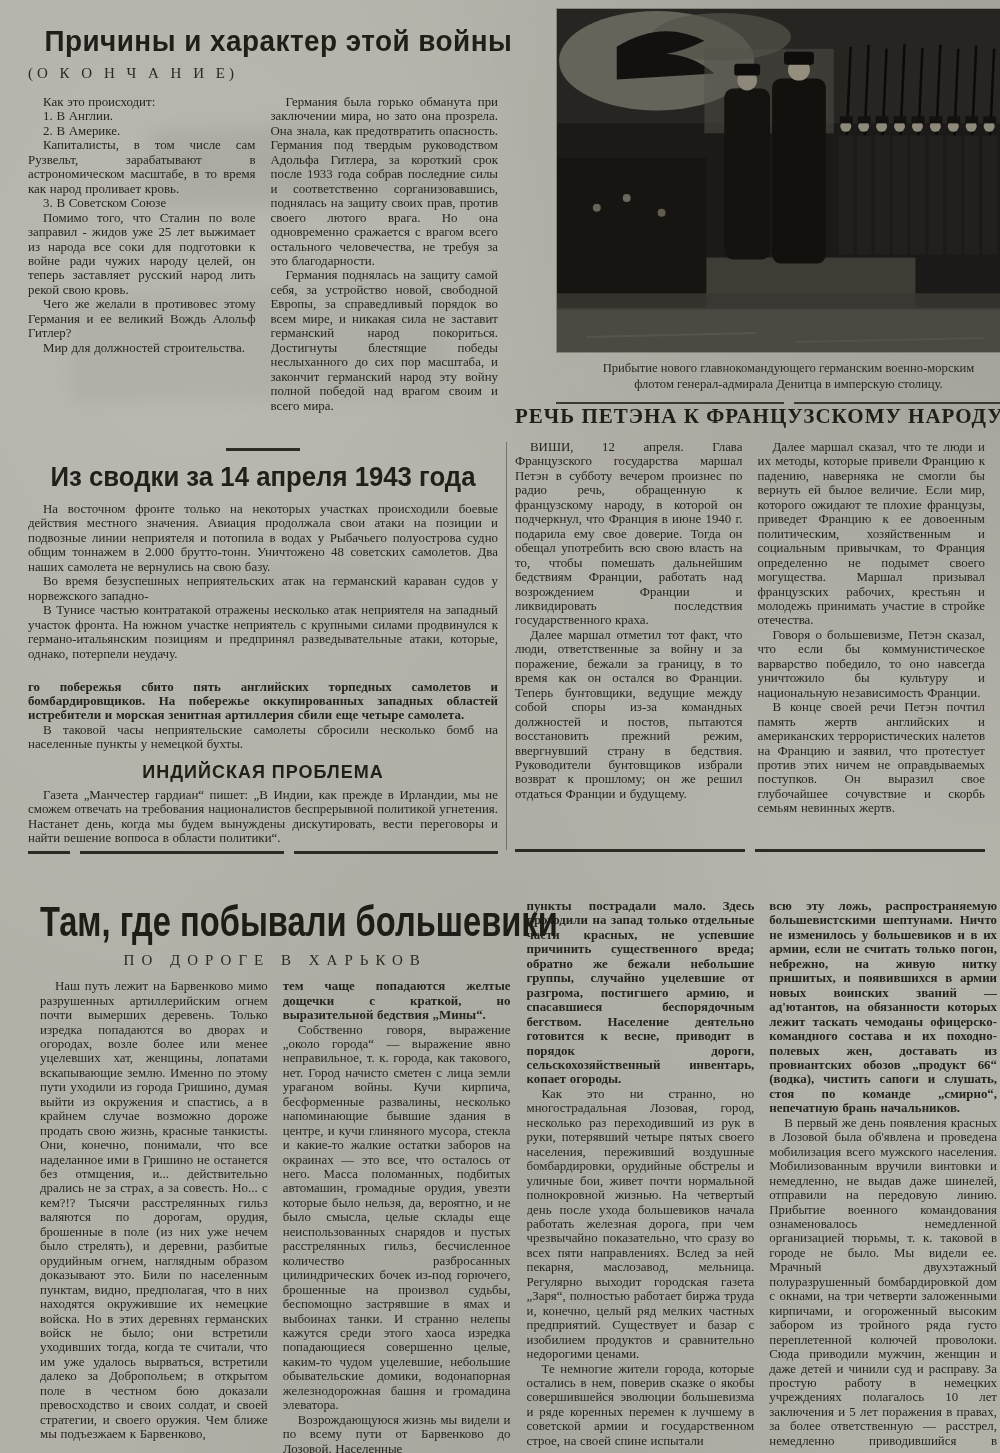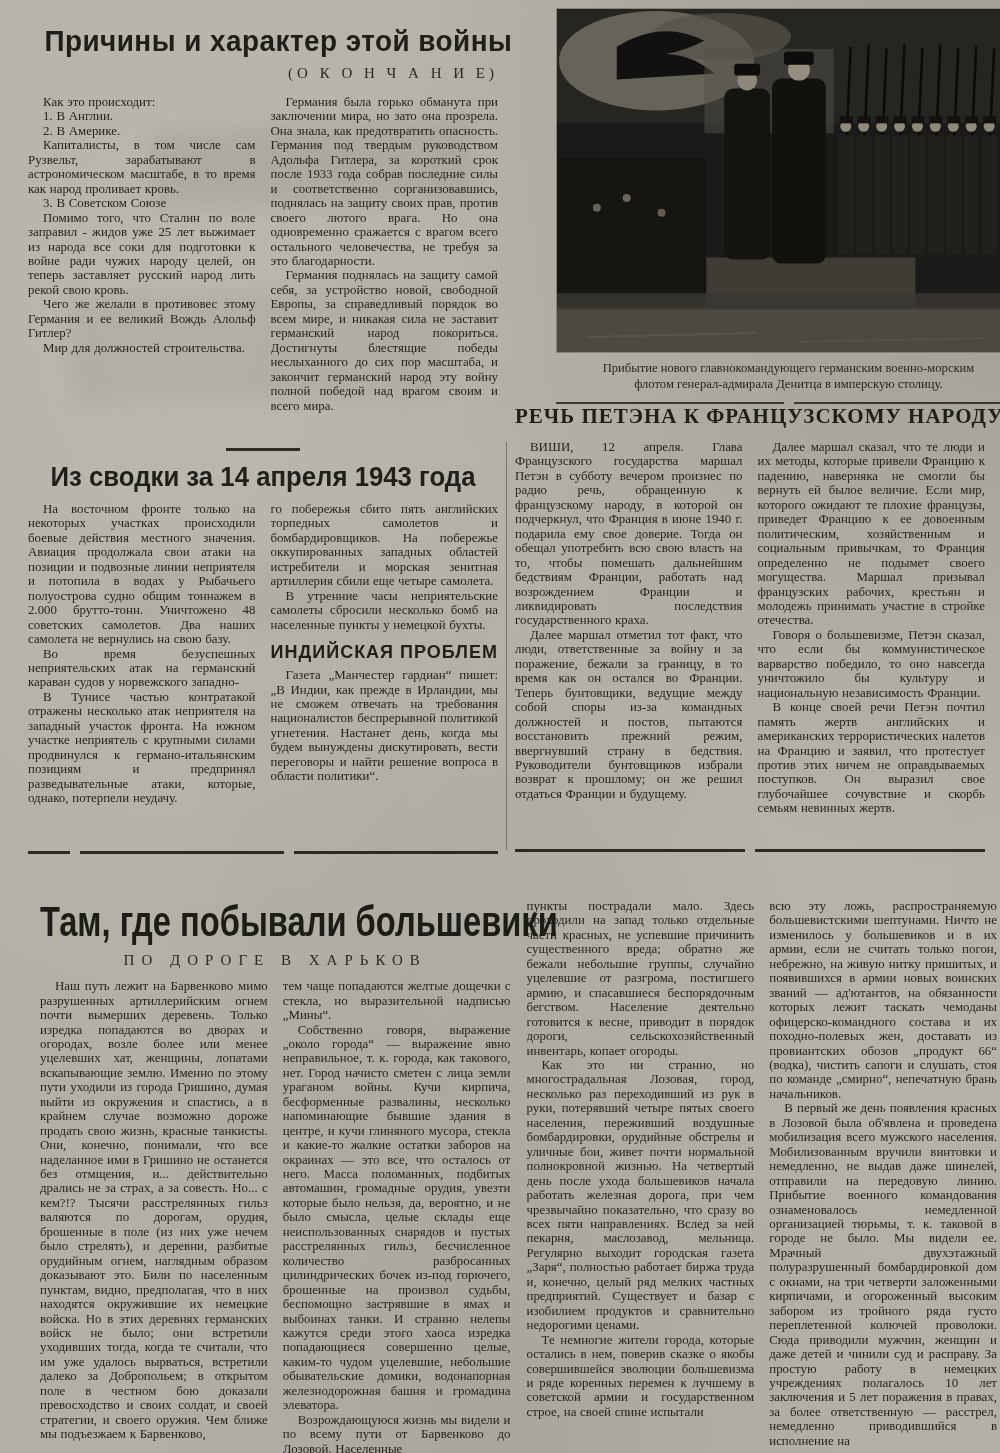--- a/index.html
+++ b/index.html
@@ -11,30 +11,30 @@
       radial-gradient(ellipse at 18% 22%, rgba(255,255,255,.10), transparent 45%),
       radial-gradient(ellipse at 75% 60%, rgba(255,255,255,.05), transparent 50%),
       radial-gradient(ellipse at 50% 95%, rgba(0,0,0,.06), transparent 55%),
       radial-gradient(ellipse at 95% 10%, rgba(0,0,0,.10), transparent 40%),
       #b3b0a8;
   }
   .bleed{position:absolute;background:#4e4c45;filter:blur(9px);border-radius:10px;pointer-events:none;}
   
   .body-text{font-size:12.9px;line-height:1.12;}
   .body-text p{margin:0;text-indent:15px;text-align:justify;word-spacing:.5px;}
-  .cont p:first-child{text-indent:0;}
+  .cont p:first-child{text-indent:0;font-weight:bold;}
   .cols{display:flex;gap:15px;}
   .col{flex:1 1 0;min-width:0;overflow:hidden;}
   
   .h-causes{
     font-family:"Liberation Sans",sans-serif;font-weight:bold;font-size:30px;
     white-space:nowrap;text-align:center;transform:scaleX(.93);transform-origin:50% 50%;
     color:#1f1e19;letter-spacing:.5px;
   }
-  .h-sub{ text-align:right;font-size:15px;margin-top:7px;letter-spacing:4px;color:#2a2922;}
+  .h-sub{ text-align:left;font-size:15px;margin-top:7px;letter-spacing:4px;color:#2a2922;}
   .h-svodka{
     font-family:"Liberation Sans",sans-serif;font-weight:bold;font-size:28px;
     white-space:nowrap;text-align:center;transform:scaleX(.92);transform-origin:50% 50%;
     color:#201f1a;margin-bottom:9px;
   }
   .h-petain{
     font-family:"Liberation Serif",serif;font-weight:bold;font-size:21px;
     text-align:center;letter-spacing:1px;white-space:nowrap;color:#1f1e19;margin-bottom:11px;
   }
   .h-india{
@@ -50,21 +50,21 @@
   
   #sec-causes{position:absolute;left:28px;top:24px;width:470px;}
   #sec-causes .cols{margin-top:13px;height:332px;}
   #sec-photo{position:absolute;left:520px;top:8px;width:465px;padding-left:36px;}
   .photo{height:345px;border:1px solid #85827a;box-sizing:border-box;background:#1c1b19;}
   .photo svg{display:block;width:100%;height:100%;}
   .caption{margin-top:7px;font-size:12.6px;line-height:1.3;text-align:center;padding:0 28px;color:#28261f;}
   #sec-petain{position:absolute;left:515px;top:404px;width:470px;}
   #sec-petain .cols{height:400px;}
   #sec-svodka{position:absolute;left:28px;top:448px;width:470px;}
-  #sec-svodka .cols{height:340px;}
+  #sec-svodka .cols{height:340px;flex-direction:column;}
   #sec-bolsh{position:absolute;left:28px;top:899px;width:957px;display:flex;gap:16px;margin-left:12px;}
   #sec-bolsh .half{flex:1 1 0;min-width:0;}
   #sec-bolsh .half-left .cols{height:498px;}
   #sec-bolsh .half-right .cols{height:585px;}
   
   .rule-short{width:74px;height:3px;background:#2c2b25;margin:0 auto 10px;}
   .seg-rule{display:flex;gap:10px;margin-top:9px;}
   .seg-rule div{height:3px;background:#2b2a24;flex:1 1 0;}
   .seg-rule .short{flex:0 0 42px;}
   .seg-rule.thin div{height:2px;background:#3a3831;}
@@ -207,21 +207,21 @@
     <div class="h-svodka">Из сводки за 14 апреля 1943 года</div>
     <div class="cols">
       <div class="col body-text">
           <p>На восточном фронте только на некоторых участках происходили боевые действия местного значения. Авиация продолжала свои атаки на позиции и подвозные линии неприятеля и потопила в водах у Рыбачьего полуострова судно общим тоннажем в 2.000 брутто-тонн. Уничтожено 48 советских самолетов. Два наших самолета не вернулись на свою базу.</p>
           <p>Во время безуспешных неприятельских атак на германский караван судов у норвежского западно-</p>
           <p>В Тунисе частью контратакой отражены несколько атак неприятеля на западный участок фронта. На южном участке неприятель с крупными силами продвинулся к германо-итальянским позициям и предпринял разведывательные атаки, которые, однако, потерпели неудачу.</p>
         </div>
       <div class="col">
         <div class="body-text cont">
             <p>го побережья сбито пять английских торпедных самолетов и бомбардировщиков. На побережье оккупированных западных областей истребители и морская зенитная артиллерия сбили еще четыре самолета.</p>
-            <p>В утренние часы неприятельские самолеты сбросили несколько бомб на населенные пункты у немецкой бухты.</p>
+            <p>В таковой часы неприятельские самолеты сбросили несколько бомб на населенные пункты у немецкой бухты.</p>
           </div>
         <div class="h-india">ИНДИЙСКАЯ ПРОБЛЕМА</div>
         <div class="body-text">
             <p>Газета „Манчестер гардиан“ пишет: „В Индии, как прежде в Ирландии, мы не сможем отвечать на требования националистов беспрерывной политикой угнетения. Настанет день, когда мы будем вынуждены дискутировать, вести переговоры и найти решение вопроса в области политики“.</p>
           </div>
       </div>
     </div>
     <div class="seg-rule">
         <div class="short"></div>
         <div></div>
@@ -233,21 +233,21 @@
 
   <section id="sec-bolsh">
     <div class="half half-left">
       <div class="h-bolsh">Там, где побывали большевики</div>
       <div class="h-road">ПО ДОРОГЕ В ХАРЬКОВ</div>
       <div class="cols">
         <div class="col body-text">
             <p>Наш путь лежит на Барвенково мимо разрушенных артиллерийским огнем почти вымерших деревень. Только изредка попадаются во дворах и огородах, возле более или менее уцелевших хат, женщины, лопатами вскапывающие землю. Именно по этому пути уходили из города Гришино, думая выйти из окружения и спастись, а в крайнем случае возможно дороже продать свою жизнь, красные танкисты. Они, конечно, понимали, что все наделанное ими в Гришино не останется без отмщения, и... действительно дрались не за страх, а за совесть. Но... с кем?!? Тысячи расстрелянных гильз валяются по дорогам, орудия, брошенные в поле (из них уже нечем было стрелять), и деревни, разбитые орудийным огнем, наглядным образом доказывают это. Били по населенным пунктам, видно, предполагая, что в них находятся окружившие их немецкие войска. Но в этих деревнях германских войск не было; они встретили уходивших тогда, когда те считали, что им уже удалось вырваться, встретили далеко за Добропольем; в открытом поле в честном бою доказали превосходство и своих солдат, и своей стратегии, и своего оружия. Чем ближе мы подъезжаем к Барвенково,</p>
           </div>
         <div class="col body-text cont">
-            <p>тем чаще попадаются желтые дощечки с стекла, но выразительной надписью „Мины“.</p>
+            <p>тем чаще попадаются желтые дощечки с краткой, но выразительной бедствия „Мины“.</p>
             <p>Собственно говоря, выражение „около города“ — выражение явно неправильное, т. к. города, как такового, нет. Город начисто сметен с лица земли ураганом войны. Кучи кирпича, бесформенные развалины, несколько напоминающие бывшие здания в центре, и кучи глиняного мусора, стекла и какие-то жалкие остатки заборов на окраинах — это все, что осталось от него. Масса поломанных, подбитых автомашин, громадные орудия, увезти которые было нельзя, да, вероятно, и не было смысла, целые склады еще неиспользованных снарядов и пустых расстрелянных гильз, бесчисленное количество разбросанных цилиндрических бочек из-под горючего, брошенные на произвол судьбы, беспомощно застрявшие в ямах и выбоинах танки. И странно нелепы кажутся среди этого хаоса изредка попадающиеся совершенно целые, каким-то чудом уцелевшие, небольшие обывательские домики, водонапорная железнодорожная башня и громадина элеватора.</p>
             <p>Возрождающуюся жизнь мы видели и по всему пути от Барвенково до Лозовой. Населенные</p>
           </div>
       </div>
     </div>
     <div class="half half-right">
       <div class="cols">
         <div class="col body-text cont">
             <p>пункты пострадали мало. Здесь проходили на запад только отдельные части красных, не успевшие причинить существенного вреда; обратно же бежали небольшие группы, случайно уцелевшие от разгрома, постигшего армию, и спасавшиеся беспорядочным бегством. Население деятельно готовится к весне, приводит в порядок дороги, сельскохозяйственный инвентарь, копает огороды.</p>
             <p>Как это ни странно, но многострадальная Лозовая, город, несколько раз переходивший из рук в руки, потерявший четыре пятых своего населения, переживший воздушные бомбардировки, орудийные обстрелы и уличные бои, живет почти нормальной полнокровной жизнью. На четвертый день после ухода большевиков начала работать железная дорога, при чем чрезвычайно показательно, что сразу во всех пяти направлениях. Вслед за ней пекарня, маслозавод, мельница. Регулярно выходит городская газета „Заря“, полностью работает биржа труда и, конечно, целый ряд мелких частных предприятий. Существует и базар с изобилием продуктов и сравнительно недорогими ценами.</p>

